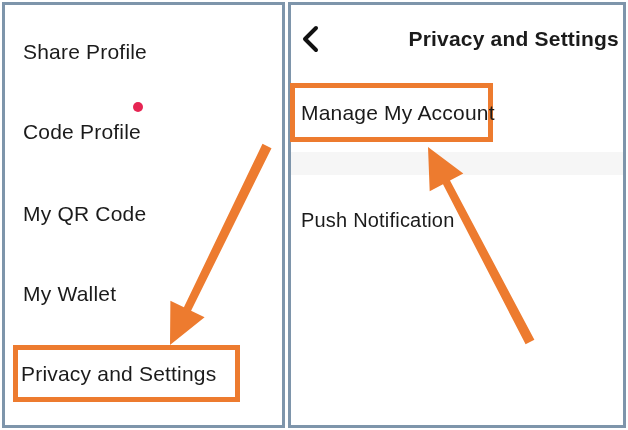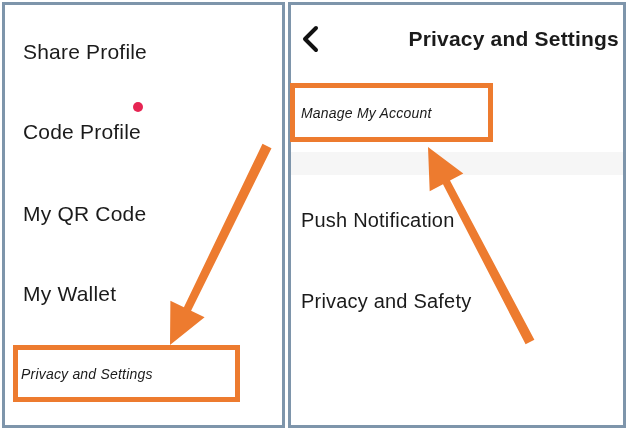--- a/index.html
+++ b/index.html
@@ -58,24 +58,23 @@
     left:8px;top:340px;
     width:227px;height:57px;
     padding-left:3px;
   }
   .hl-box-right{
     left:-1px;top:78px;
     width:203px;height:59px;
     padding-left:6px;
   }
   .hl-label{
-    font-size:14px;
+    font-size:21px;
     white-space:nowrap;
     letter-spacing:0.2px;
-    font-style:italic;
   }
 
   .rp-header{
     position:absolute;
     left:0;top:0;right:0;height:70px;
   }
   .back-btn{
     position:absolute;
     left:8px;top:20px;
     width:26px;height:28px;
@@ -143,21 +142,20 @@
     </div>
 
     <div class="hl-box hl-box-right">
       <span class="hl-label">Manage My Account</span>
     </div>
 
     <div class="gray-band"></div>
 
     <div class="rp-item" style="top:203px">Push Notification</div>
 
-    <div class="rp-item" style="top:284px">Privacy and Safety</div>
 
   </div>
 
   <svg class="arrows" viewBox="0 0 628 430">
     <polygon style="fill:var(--accent-orange,#ED7B2F)" points="262.5,143.8 183.9,307.2 170.4,300.7 170,345 204.6,317.3 191.1,310.8 271.5,148.2"></polygon>
     <polygon style="fill:var(--accent-orange,#ED7B2F)" points="534.4,339.7 450,180.5 463.3,173.6 428,147 429.7,191.2 443,184.3 525.6,344.3"></polygon>
   </svg>
 
 </div>
 

